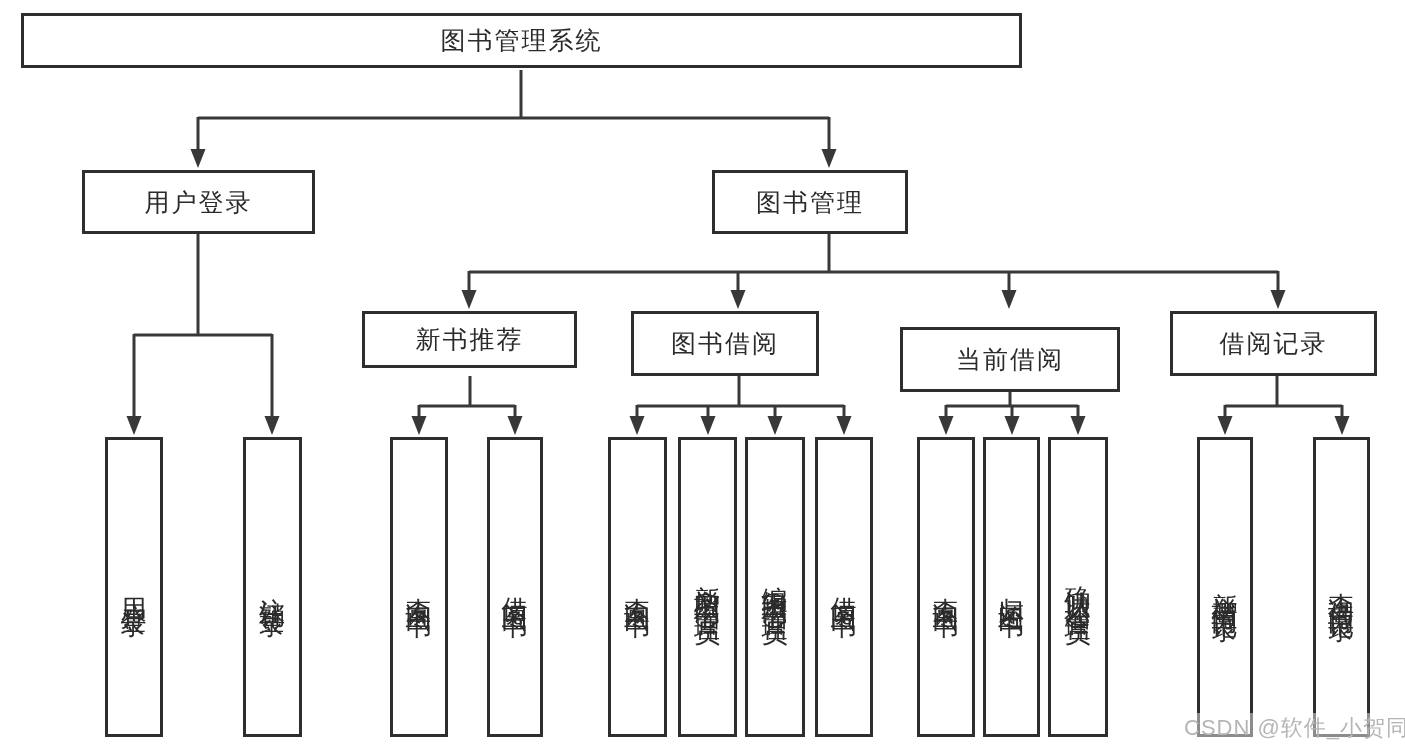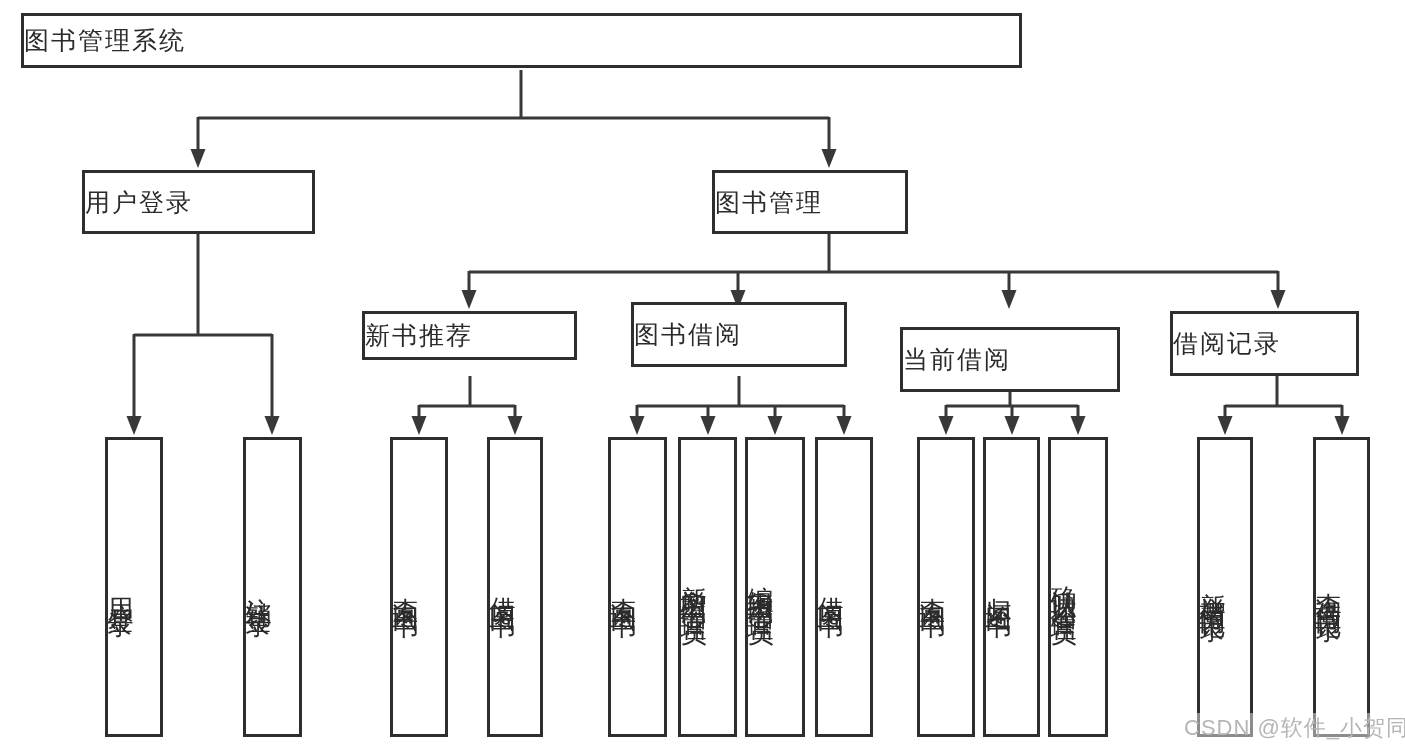--- a/index.html
+++ b/index.html
@@ -17,21 +17,21 @@
     width: 1405px; height: 747px;
     pointer-events: none;
   }
   .box {
     position: absolute;
     box-sizing: border-box;
     border: 3px solid #2e2e2e;
     background: #ffffff;
     display: flex;
     align-items: center;
-    justify-content: flex-start;
+    justify-content: center;
     color: #2b2b2b;
   }
   .box .label {
     white-space: nowrap;
     line-height: 1;
   }
   .hbox .label {
     font-size: 25px;
     letter-spacing: 2px;
   }
@@ -132,30 +132,30 @@
     <span class="label">图书管理系统</span>
   </div>
 
   <div class="box hbox" style="left:82px;top:170px;width:233px;height:64px">
     <span class="label">用户登录</span>
   </div>
   <div class="box hbox" style="left:712px;top:170px;width:196px;height:64px">
     <span class="label">图书管理</span>
   </div>
 
-  <div class="box hbox" style="left:362px;top:311px;width:215px;height:49px">
+  <div class="box hbox" style="left:362px;top:311px;width:215px;height:57px">
     <span class="label">新书推荐</span>
   </div>
-  <div class="box hbox" style="left:631px;top:302px;width:216px;height:65px">
+  <div class="box hbox" style="left:631px;top:311px;width:188px;height:65px">
     <span class="label">图书借阅</span>
   </div>
   <div class="box hbox" style="left:900px;top:327px;width:220px;height:65px">
     <span class="label">当前借阅</span>
   </div>
-  <div class="box hbox" style="left:1170px;top:311px;width:189px;height:65px">
+  <div class="box hbox" style="left:1170px;top:311px;width:207px;height:65px">
     <span class="label">借阅记录</span>
   </div>
 
   <div class="box leaf" style="left:105px;top:437px;width:58px;height:300px">
     <span class="label">用户登录</span>
   </div>
   <div class="box leaf" style="left:243px;top:437px;width:59px;height:300px">
     <span class="label">注销登录</span>
   </div>
 

